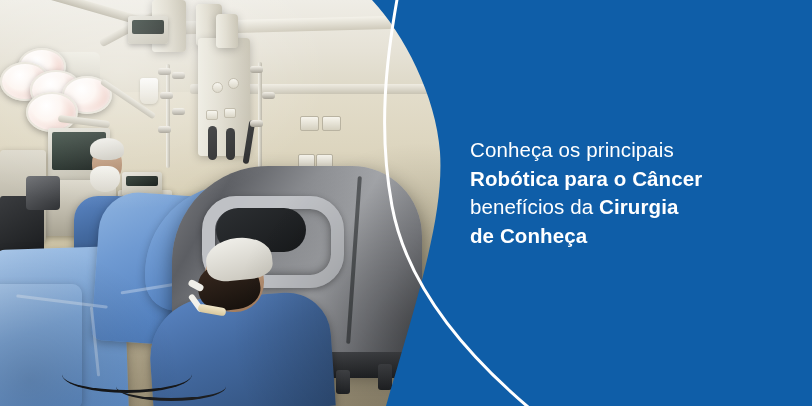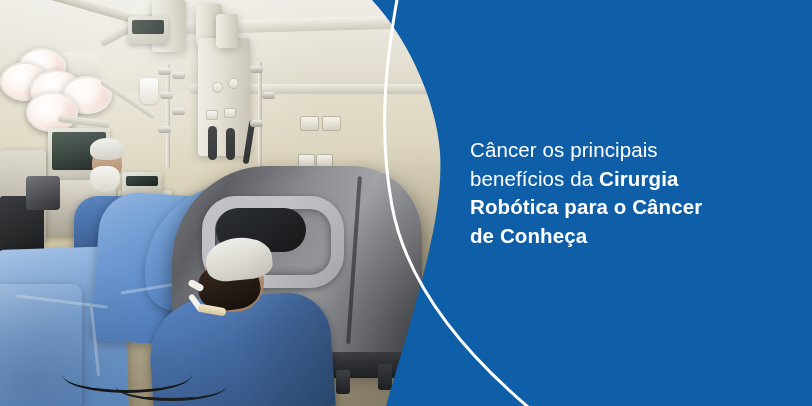--- a/index.html
+++ b/index.html
@@ -316,19 +316,19 @@
     <path d="M 372,0
              C 404,34 436,96 440,152
              C 444,214 420,290 386,406
              L 812,406 L 812,0 Z" fill="#0f5ea8"></path>
     <path d="M 398,-6
              C 386,60 378,130 392,206
              C 406,282 462,352 534,412" fill="none" stroke="#ffffff" stroke-width="3" stroke-linecap="round"></path>
   </svg>
 
   <div class="headline">
-    <div>Câncer os principais</div>
+    <div>Conheça os principais</div>
+    <div><b>Robótica para o Câncer</b></div>
     <div><span>benefícios da </span><b>Cirurgia</b></div>
-    <div><b>Robótica para o Câncer</b></div>
     <div><b>de Conheça</b></div>
   </div>
 
 </div>
 
 </body></html>

